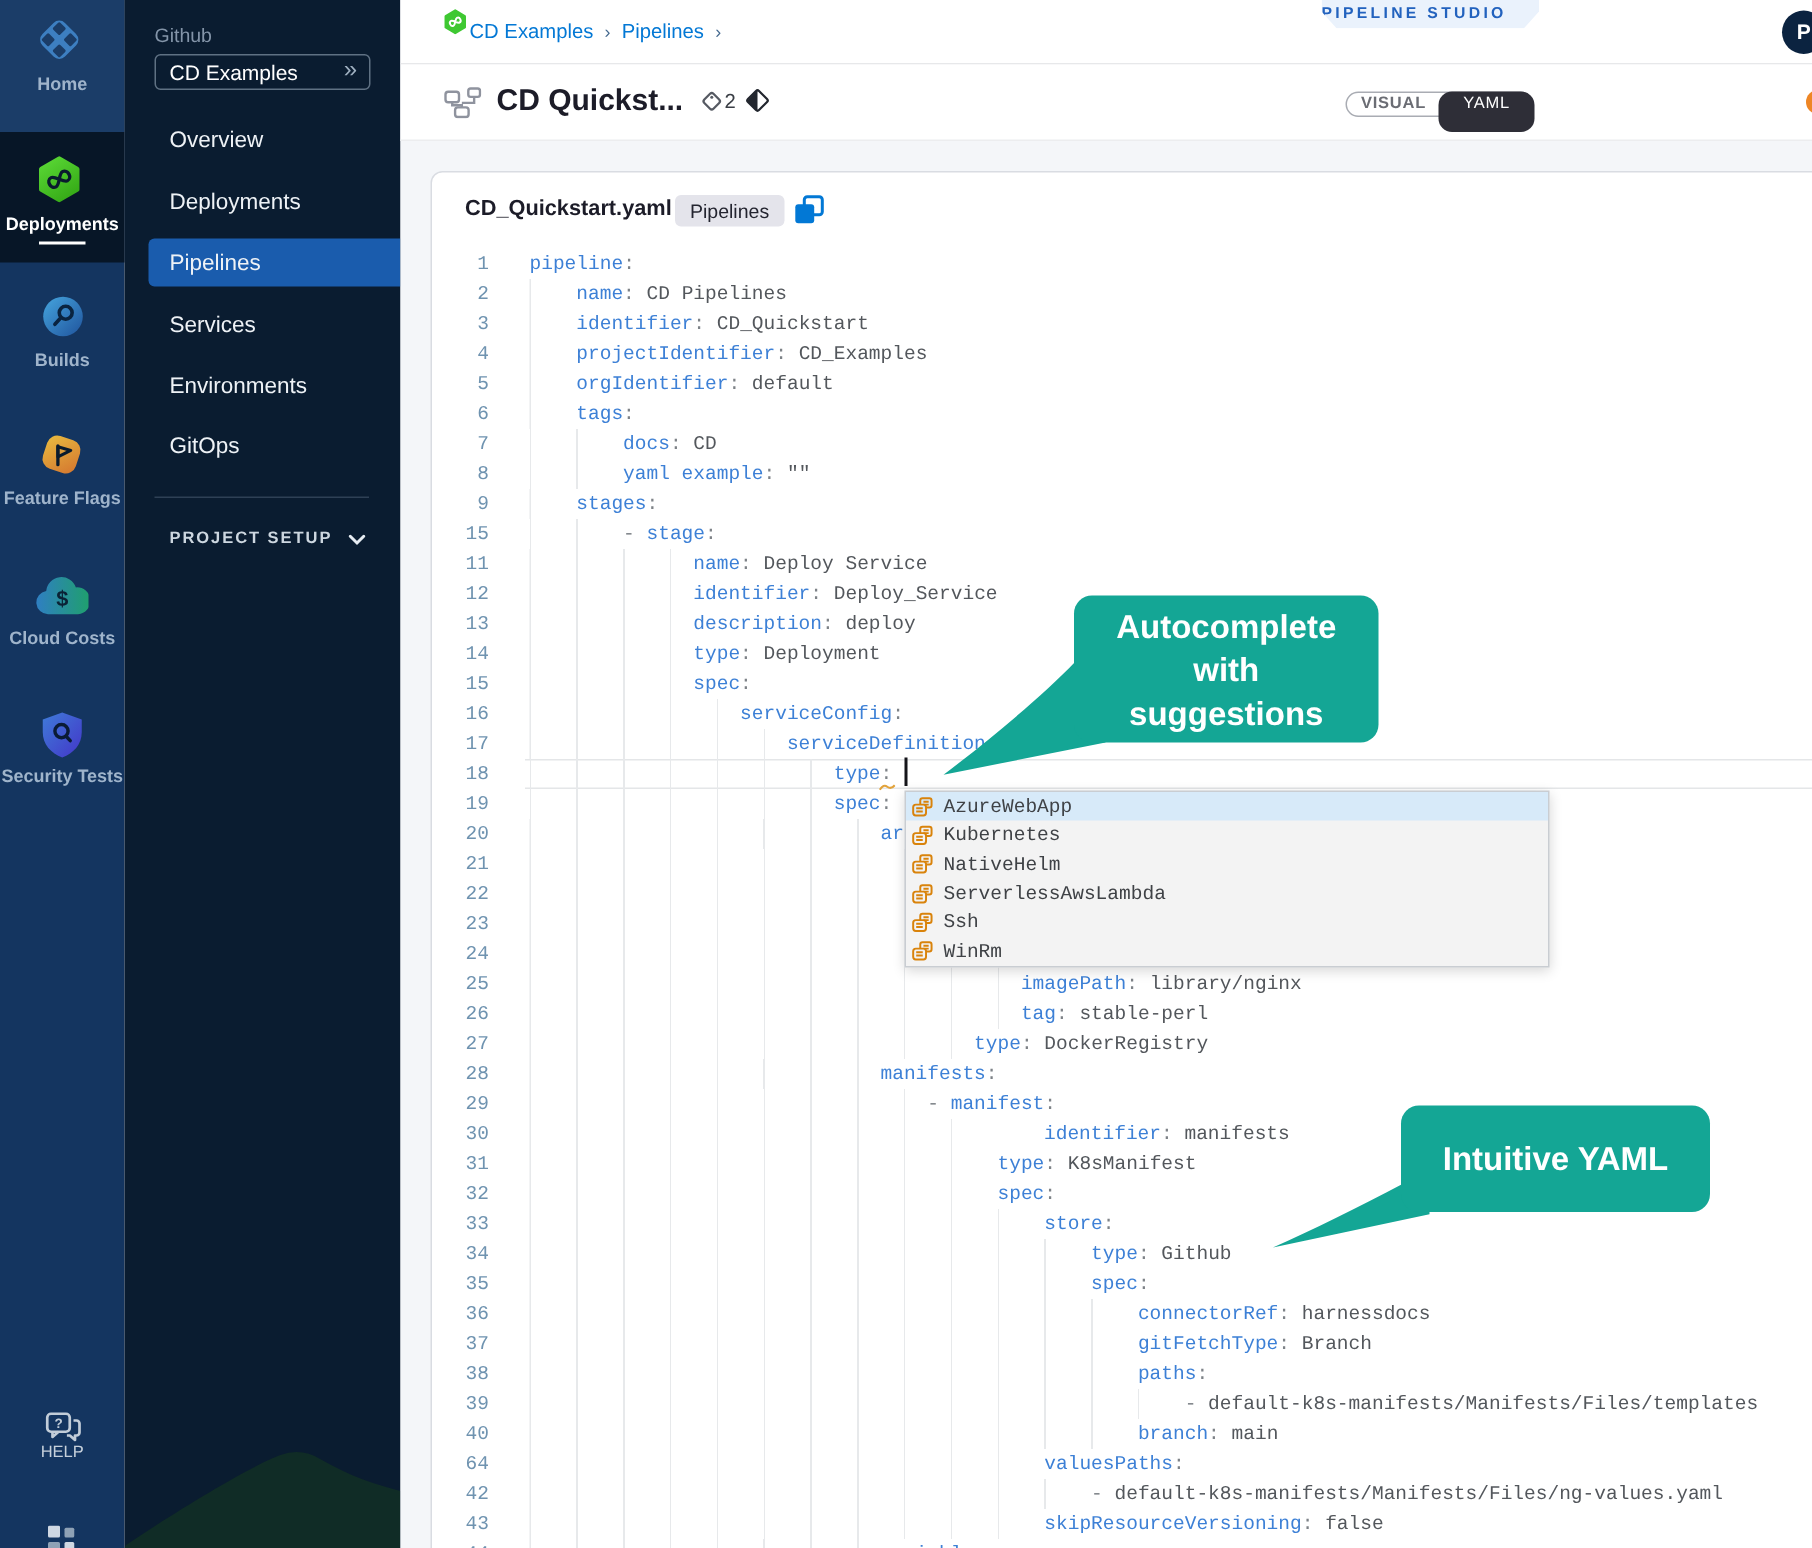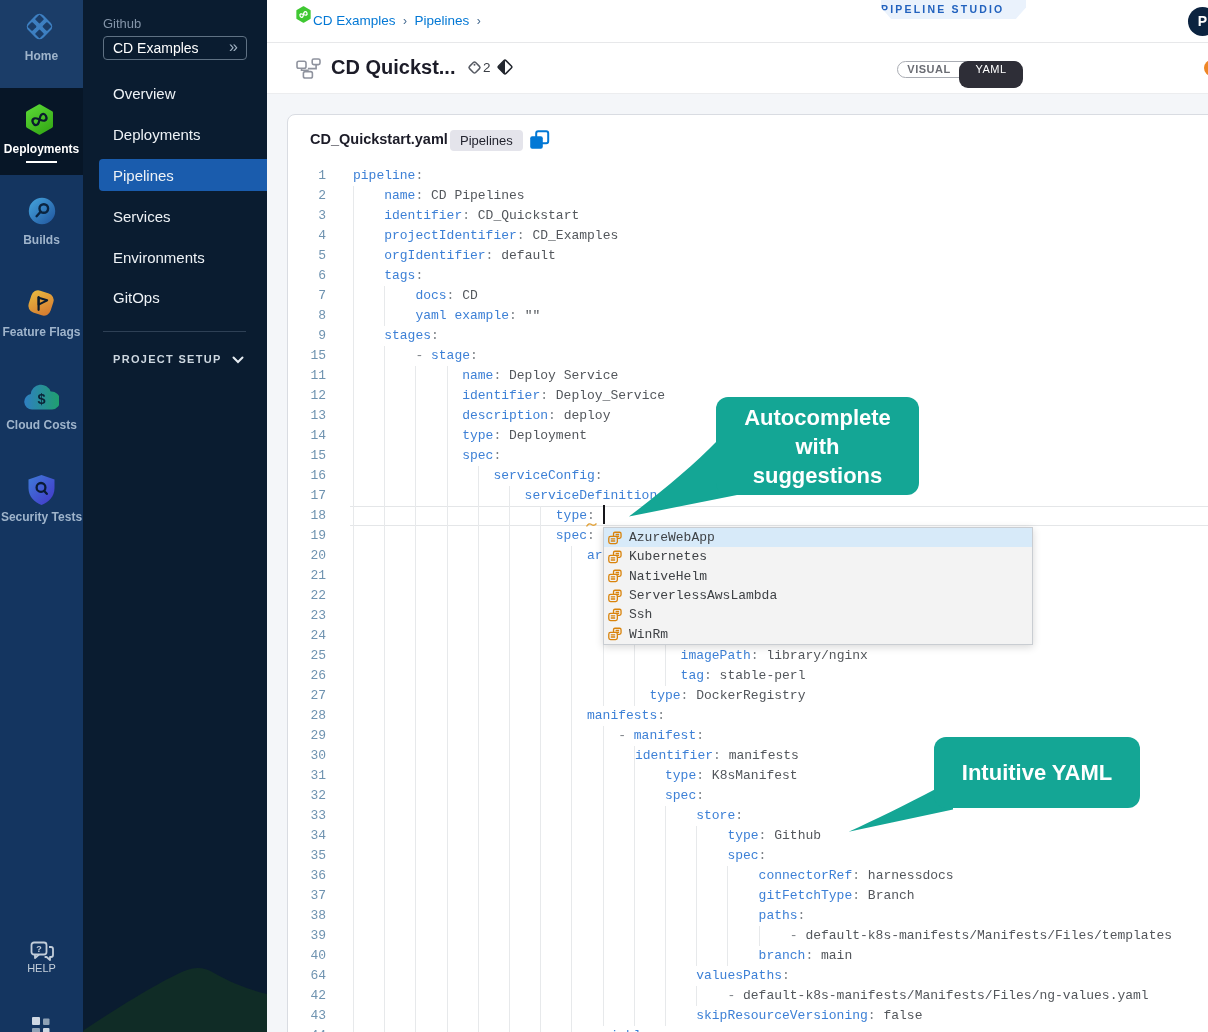--- a/index.html
+++ b/index.html
@@ -299,21 +299,21 @@
 <div class="ig" style="top:686px;width:294.4px"></div>
 <div class="cl" style="top:686px;left:649.4px"><span class="k">type</span><span class="p">:</span><span class="v"> DockerRegistry</span></div>
 <div class="ln" style="top:706px">28</div>
 <div class="ig" style="top:706px;width:232.0px"></div>
 <div class="cl" style="top:706px;left:587.0px"><span class="k">manifests</span><span class="p">:</span></div>
 <div class="ln" style="top:726px">29</div>
 <div class="ig" style="top:726px;width:263.2px"></div>
 <div class="cl" style="top:726px;left:618.2px"><span class="p">- </span><span class="k">manifest</span><span class="p">:</span></div>
 <div class="ln" style="top:746px">30</div>
 <div class="ig" style="top:746px;width:310.0px"></div>
-<div class="cl" style="top:746px;left:635px"><span class="k">identifier</span><span class="p">:</span><span class="v"> manifests</span></div>
+<div class="cl" style="top:746px;left:696px"><span class="k">identifier</span><span class="p">:</span><span class="v"> manifests</span></div>
 <div class="ln" style="top:766px">31</div>
 <div class="ig" style="top:766px;width:310.0px"></div>
 <div class="cl" style="top:766px;left:665.0px"><span class="k">type</span><span class="p">:</span><span class="v"> K8sManifest</span></div>
 <div class="ln" style="top:786px">32</div>
 <div class="ig" style="top:786px;width:310.0px"></div>
 <div class="cl" style="top:786px;left:665.0px"><span class="k">spec</span><span class="p">:</span></div>
 <div class="ln" style="top:806px">33</div>
 <div class="ig" style="top:806px;width:341.2px"></div>
 <div class="cl" style="top:806px;left:696.2px"><span class="k">store</span><span class="p">:</span></div>
 <div class="ln" style="top:826px">34</div>

